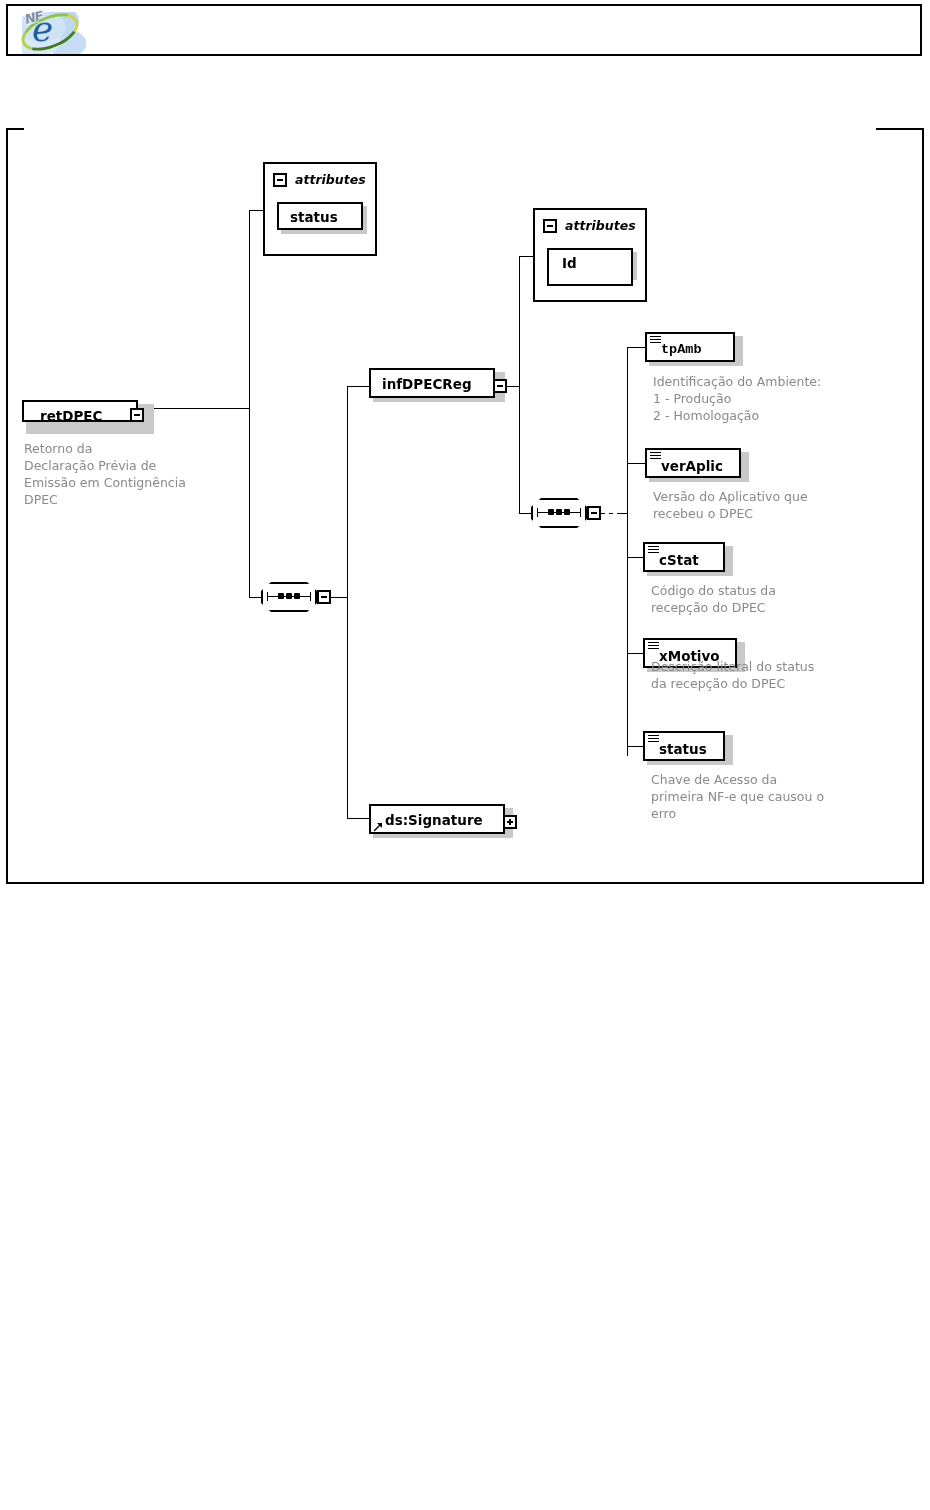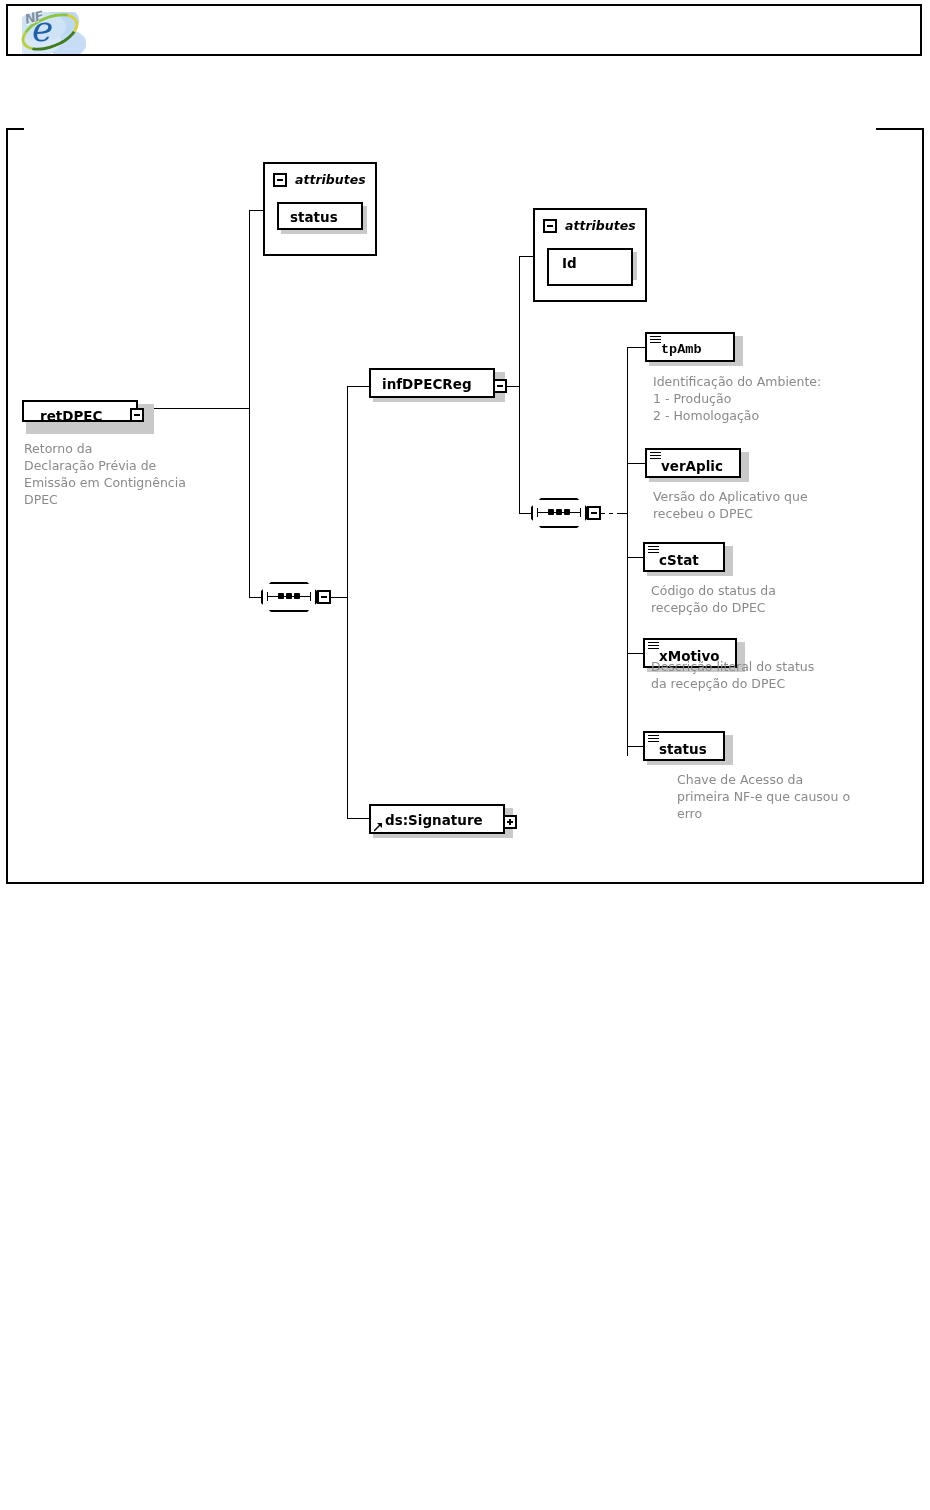--- a/index.html
+++ b/index.html
@@ -251,21 +251,21 @@
 
   <div class="shadow-el" style="left:641px;top:607px;width:86px;height:30px;"></div>
   <div class="nodebox" style="left:637px;top:603px;width:82px;height:30px;">
     <div class="el-icon">
         <i></i>
         <i></i>
         <i></i>
       </div>
     <div class="nodelabel" style="left:14px;top:8px;">status</div>
   </div>
-  <div class="ann" style="left:645px;top:643px;margin-left:26px;">Chave de Acesso da
+  <div class="ann" style="left:645px;top:643px;">Chave de Acesso da
 primeira NF-e que causou o
 erro</div>
 
   <div class="shadow-el" style="left:367px;top:680px;width:140px;height:30px;"></div>
   <div class="nodebox" style="left:363px;top:676px;width:136px;height:30px;">
     <div class="refarrow" style="left:3px;top:16px;">
       <svg width="10" height="10" viewBox="0 0 10 10">
         <path d="M0,9 L7,2" stroke="#000" stroke-width="1.4" fill="none"></path>
         <path d="M8,1 L8,6 L3,1 Z" fill="#000"></path>
       </svg>

